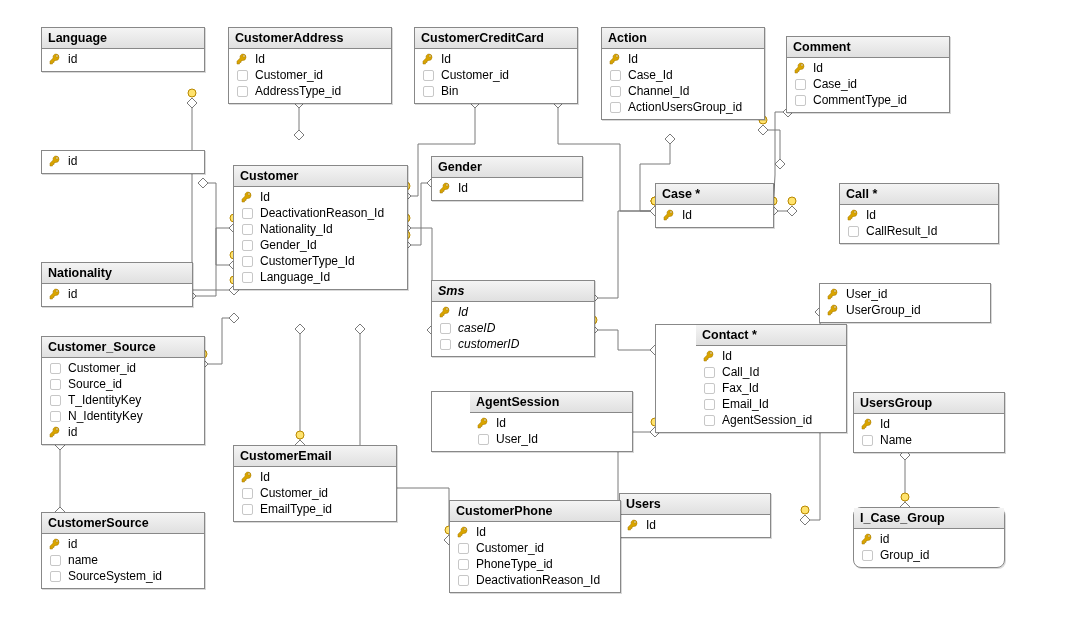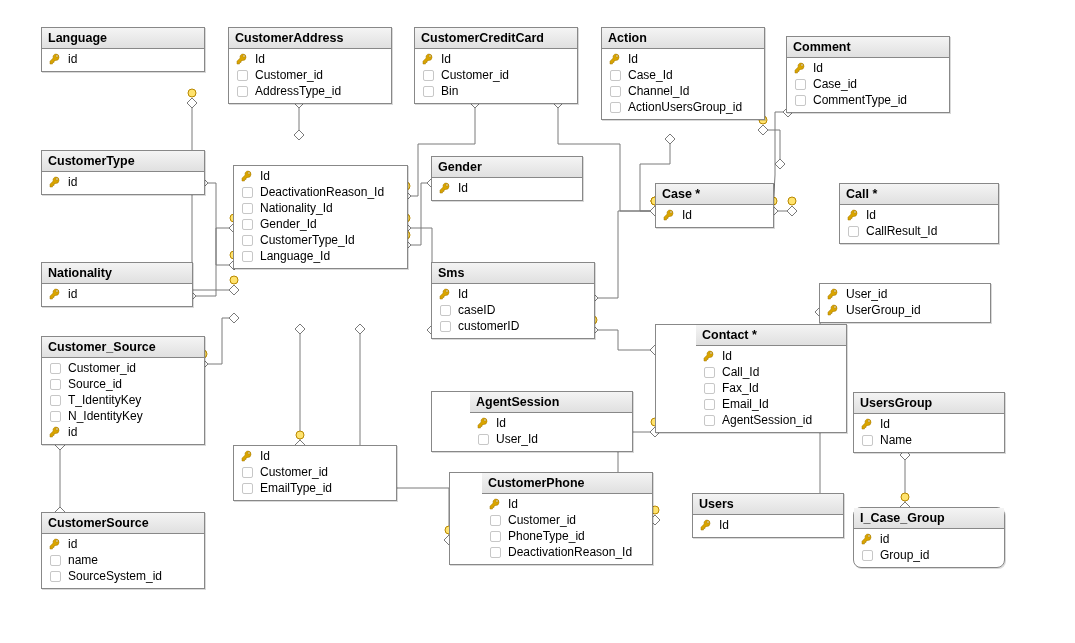--- a/index.html
+++ b/index.html
@@ -289,35 +289,35 @@
         </div>
         <div class="col">
           <span class="keywrap">
             <span class="empty-icon"></span>
           </span>
           <span class="colname">CommentType_id</span>
         </div>
       </div>
     </div>
     <div class="entity" style="left: 41px; top: 150px; width: 162px;">
-      <div class="entity-title">CustomerType</div>
       <div class="cols">
         <div class="col">
           <span class="keywrap">
             <span class="key-icon">
               <svg width="12" height="12" viewBox="0 0 24 24">
                 <path fill="#d9a400" stroke="#a37600" stroke-width="1" d="M14 2a6 6 0 0 0-5.65 8L2 16.35V22h5v-3h3v-3h2l1-1a6 6 0 1 0 1-13zm2 6a2 2 0 1 1 2-2 2 2 0 0 1-2 2z"></path>
               </svg>
             </span>
           </span>
           <span class="colname">id</span>
         </div>
       </div>
     </div>
     <div class="entity" style="left: 233px; top: 165px; width: 173px;">
+      <div class="entity-title">Customer</div>
       <div class="cols">
         <div class="col">
           <span class="keywrap">
             <span class="key-icon">
               <svg width="12" height="12" viewBox="0 0 24 24">
                 <path fill="#d9a400" stroke="#a37600" stroke-width="1" d="M14 2a6 6 0 0 0-5.65 8L2 16.35V22h5v-3h3v-3h2l1-1a6 6 0 1 0 1-13zm2 6a2 2 0 1 1 2-2 2 2 0 0 1-2 2z"></path>
               </svg>
             </span>
           </span>
           <span class="colname">Id</span>
@@ -413,21 +413,21 @@
             <span class="key-icon">
               <svg width="12" height="12" viewBox="0 0 24 24">
                 <path fill="#d9a400" stroke="#a37600" stroke-width="1" d="M14 2a6 6 0 0 0-5.65 8L2 16.35V22h5v-3h3v-3h2l1-1a6 6 0 1 0 1-13zm2 6a2 2 0 1 1 2-2 2 2 0 0 1-2 2z"></path>
               </svg>
             </span>
           </span>
           <span class="colname">id</span>
         </div>
       </div>
     </div>
-    <div class="entity" style="left: 431px; top: 262px; width: 162px;">
+    <div class="entity" style="left: 431px; top: 280px; width: 162px; font-style: italic;">
       <div class="entity-title">Sms</div>
       <div class="cols">
         <div class="col">
           <span class="keywrap">
             <span class="key-icon">
               <svg width="12" height="12" viewBox="0 0 24 24">
                 <path fill="#d9a400" stroke="#a37600" stroke-width="1" d="M14 2a6 6 0 0 0-5.65 8L2 16.35V22h5v-3h3v-3h2l1-1a6 6 0 1 0 1-13zm2 6a2 2 0 1 1 2-2 2 2 0 0 1-2 2z"></path>
               </svg>
             </span>
           </span>
@@ -585,20 +585,21 @@
         </div>
         <div class="col">
           <span class="keywrap">
             <span class="empty-icon"></span>
           </span>
           <span class="colname">Name</span>
         </div>
       </div>
     </div>
     <div class="entity" style="left: 233px; top: 445px; width: 162px;">
+      <div class="entity-title">CustomerEmail</div>
       <div class="cols">
         <div class="col">
           <span class="keywrap">
             <span class="key-icon">
               <svg width="12" height="12" viewBox="0 0 24 24">
                 <path fill="#d9a400" stroke="#a37600" stroke-width="1" d="M14 2a6 6 0 0 0-5.65 8L2 16.35V22h5v-3h3v-3h2l1-1a6 6 0 1 0 1-13zm2 6a2 2 0 1 1 2-2 2 2 0 0 1-2 2z"></path>
               </svg>
             </span>
           </span>
           <span class="colname">Id</span>
@@ -610,21 +611,21 @@
           <span class="colname">Customer_id</span>
         </div>
         <div class="col">
           <span class="keywrap">
             <span class="empty-icon"></span>
           </span>
           <span class="colname">EmailType_id</span>
         </div>
       </div>
     </div>
-    <div class="entity" style="left: 692px; top: 493px; width: 150px;">
+    <div class="entity" style="left: 619px; top: 493px; width: 150px;">
       <div class="entity-title">Users</div>
       <div class="cols">
         <div class="col">
           <span class="keywrap">
             <span class="key-icon">
               <svg width="12" height="12" viewBox="0 0 24 24">
                 <path fill="#d9a400" stroke="#a37600" stroke-width="1" d="M14 2a6 6 0 0 0-5.65 8L2 16.35V22h5v-3h3v-3h2l1-1a6 6 0 1 0 1-13zm2 6a2 2 0 1 1 2-2 2 2 0 0 1-2 2z"></path>
               </svg>
             </span>
           </span>
@@ -652,21 +653,21 @@
           <span class="colname">name</span>
         </div>
         <div class="col">
           <span class="keywrap">
             <span class="empty-icon"></span>
           </span>
           <span class="colname">SourceSystem_id</span>
         </div>
       </div>
     </div>
-    <div class="entity" style="left: 449px; top: 472px; width: 170px; padding-left: 32px;">
+    <div class="entity" style="left: 449px; top: 500px; width: 170px;">
       <div class="entity-title">CustomerPhone</div>
       <div class="cols">
         <div class="col">
           <span class="keywrap">
             <span class="key-icon">
               <svg width="12" height="12" viewBox="0 0 24 24">
                 <path fill="#d9a400" stroke="#a37600" stroke-width="1" d="M14 2a6 6 0 0 0-5.65 8L2 16.35V22h5v-3h3v-3h2l1-1a6 6 0 1 0 1-13zm2 6a2 2 0 1 1 2-2 2 2 0 0 1-2 2z"></path>
               </svg>
             </span>
           </span>

